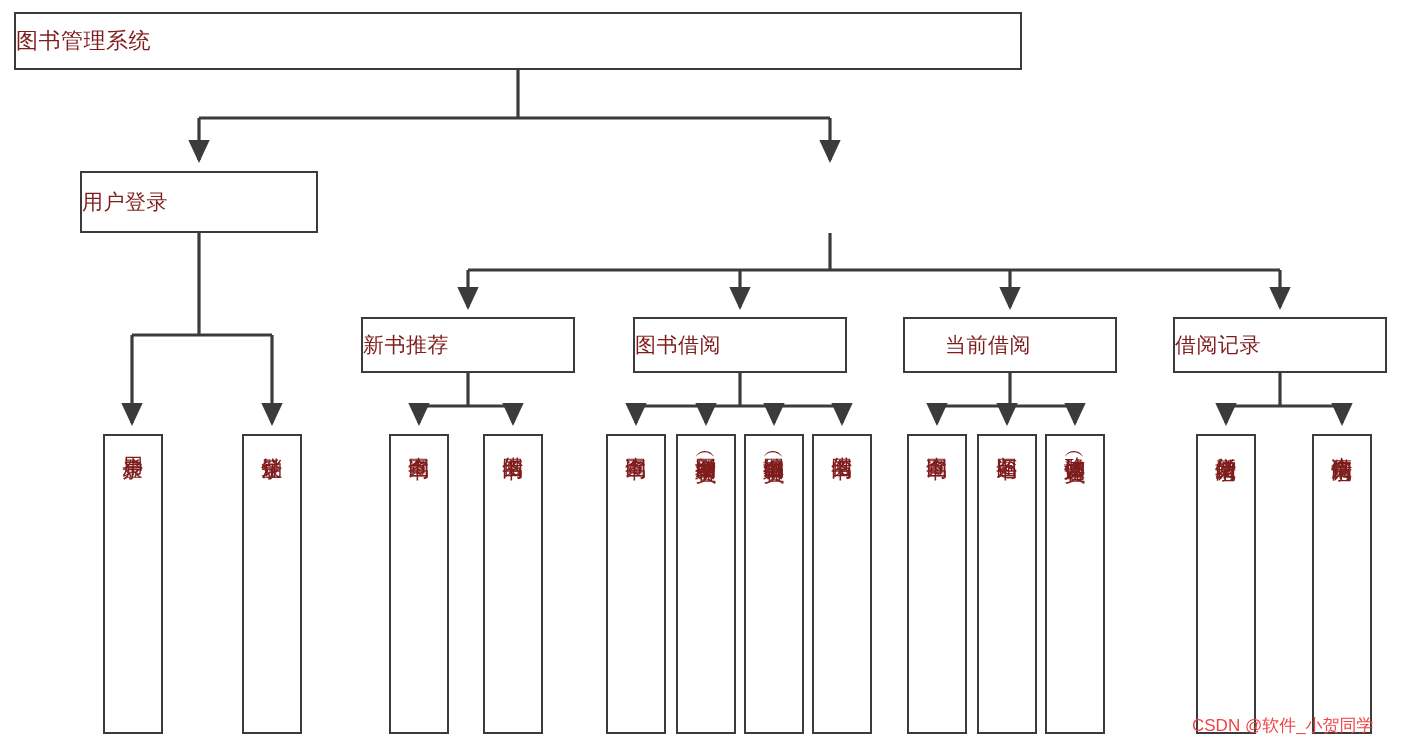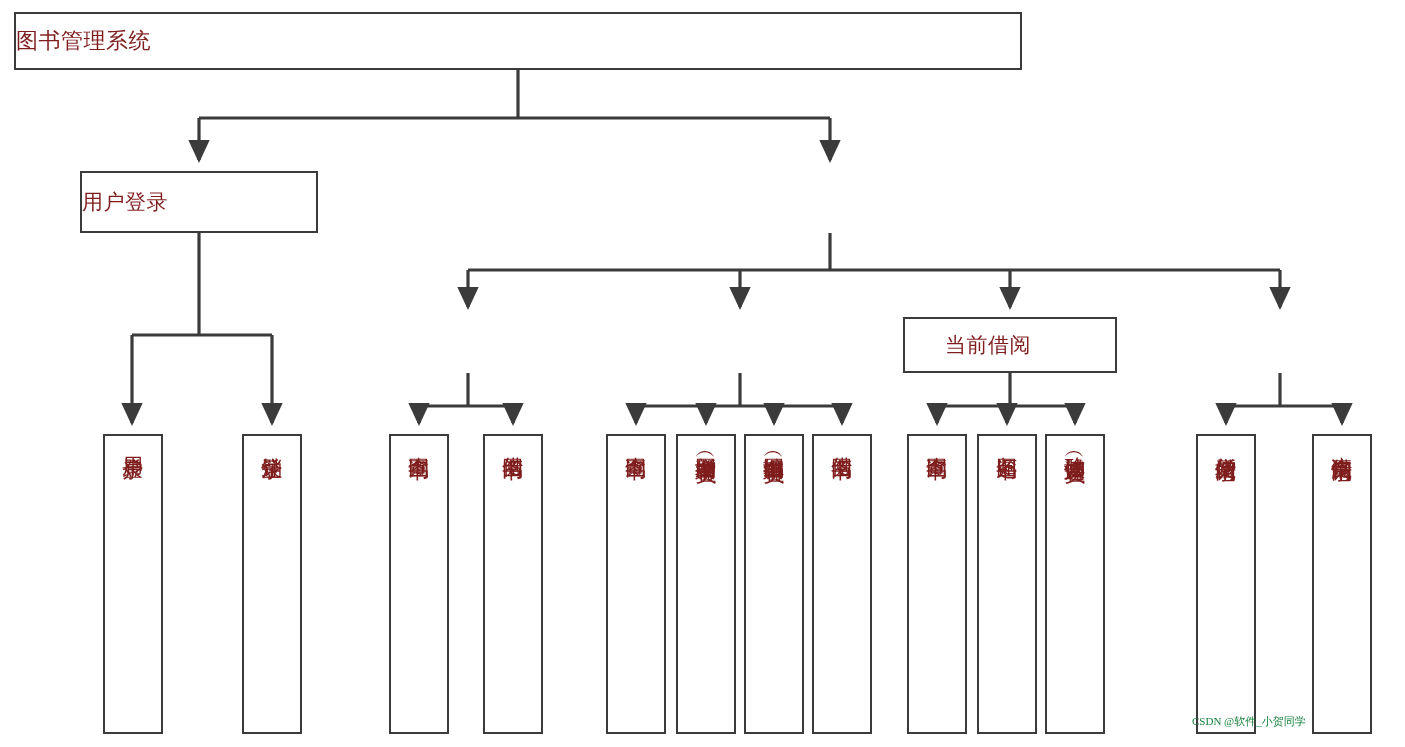--- a/index.html
+++ b/index.html
@@ -55,25 +55,25 @@
   .node.vert .vlabel {
     writing-mode: vertical-rl;
     text-orientation: upright;
     display: block;
     max-height: 100%;
   }
   .watermark {
     position: absolute;
     left: 1192px;
     top: 714px;
-    font-size: 11px;
-    color: #15803d;
+    font-size: 17px;
+    color: #ef4444;
     white-space: nowrap;
     z-index: 3;
-    font-family: Liberation Serif, serif;
+    font-family: Liberation Sans, sans-serif;
   }
 </style>
 </head>
 <body>
 
 <div id="canvas">
 
   <svg id="edges" viewBox="0 0 1405 747" xmlns="http://www.w3.org/2000/svg">
     <defs>
       <marker id="arrow" viewBox="0 0 12 12" refX="10.5" refY="6" markerWidth="7.2" markerHeight="7.2" orient="auto-start-reverse">
@@ -125,22 +125,31 @@
   </svg>
 
   <div class="node horiz root" style="left:14px; top:12px; width:1008px; height:58px;">
     <span>图书管理系统</span>
   </div>
 
   <div class="node horiz" style="left:80px; top:171px; width:238px; height:62px;">
     <span>用户登录</span>
   </div>
 
+  <div class="node horiz" style="left:361px; top:317px; width:214px; height:56px;">
+    <span>新书推荐</span>
+  </div>
+  <div class="node horiz" style="left:633px; top:317px; width:214px; height:56px;">
+    <span>图书借阅</span>
+  </div>
   <div class="node horiz" style="left:903px; top:317px; width:214px; height:56px;padding-left:40px;">
     <span>当前借阅</span>
+  </div>
+  <div class="node horiz" style="left:1173px; top:317px; width:214px; height:56px;">
+    <span>借阅记录</span>
   </div>
 
   <div class="node vert" style="left:103px; top:434px; width:60px; height:300px;">
     <span class="vlabel">用户登录</span>
   </div>
   <div class="node vert" style="left:242px; top:434px; width:60px; height:300px;">
     <span class="vlabel">注销登录</span>
   </div>
 
   <div class="node vert" style="left:389px; top:434px; width:60px; height:300px;">

